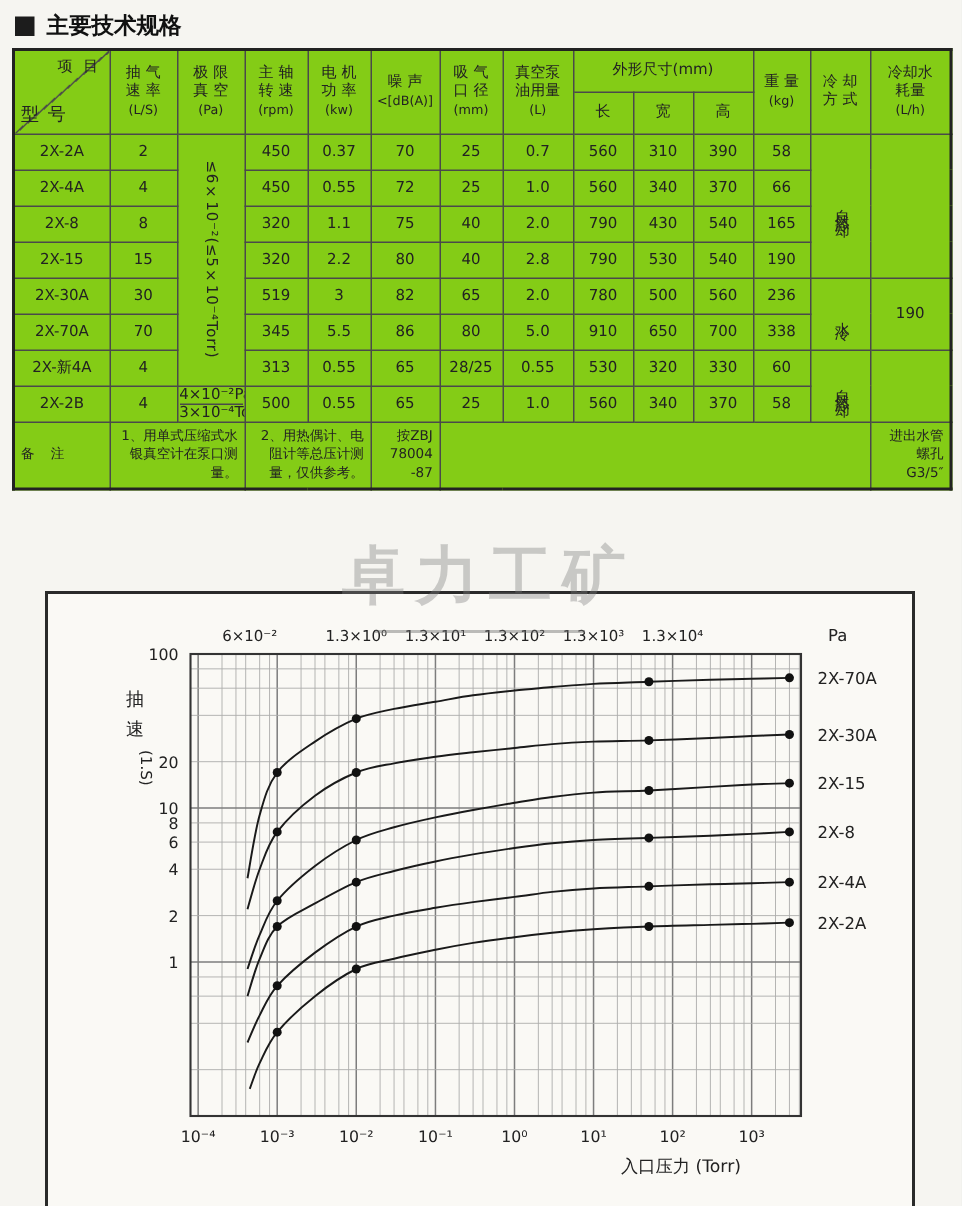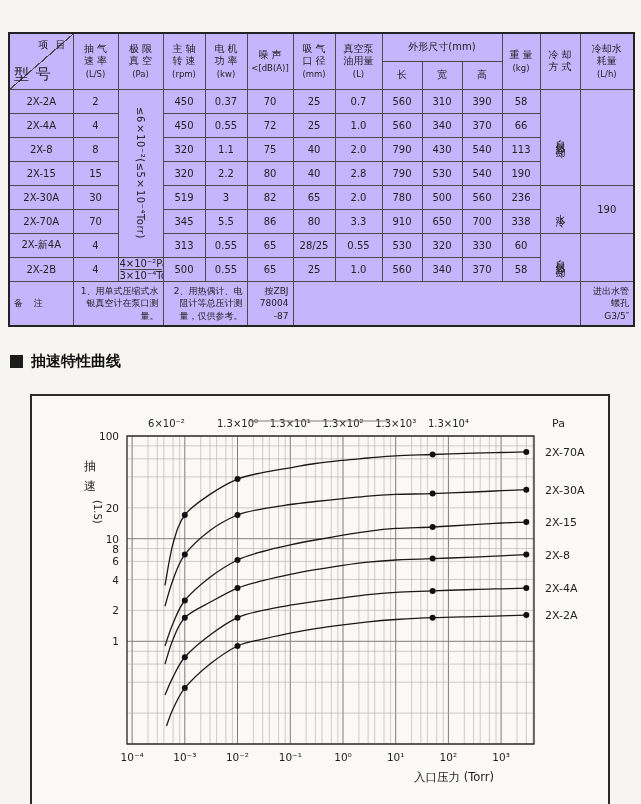--- a/index.html
+++ b/index.html
@@ -7,31 +7,31 @@
   #page { position:relative; width:641px; height:804px; background:#f6f5f1; overflow:hidden; color:#222; }
 
   .section-title { position:absolute; left:10px; display:flex; align-items:center; gap:8px;
                    font-size:15px; font-weight:bold; color:#111; }
   .sq { display:inline-block; width:13px; height:13px; background:#1c1c1c; }
   #title1 { top:8px; }
   #title2 { top:352px; }
 
   
   #spec-table { position:absolute; left:8px; top:32px; width:625px; border-collapse:collapse;
-                table-layout:fixed; background:#c4b5fd; border:2px solid #222; }
+                table-layout:fixed; background:#84cc16; border:2px solid #222; }
   #spec-table th, #spec-table td { border:1px solid #4a4a4a; text-align:center; vertical-align:middle;
                 font-size:10px; font-weight:normal; color:#222; padding:0 1px; overflow:hidden; }
   #spec-table thead th { line-height:1.25; }
   #spec-table tbody td { height:24px; }
   .hl { font-size:10px; }
   .hu { font-size:8.5px; margin-top:1px; }
   #corner-cell { position:relative; height:56px;
      background-image:linear-gradient(to bottom right, transparent 49.4%, #4a4a4a 49.4%, #4a4a4a 50.8%, transparent 50.8%); }
   #corner-cell .c-top { position:absolute; top:5px; right:5px; font-size:10px; letter-spacing:2px; }
-  #corner-cell .c-bot { position:absolute; bottom:5px; left:4px; font-size:15px; letter-spacing:1px; }
+  #corner-cell .c-bot { position:absolute; bottom:5px; left:4px; font-size:12px; letter-spacing:1px; }
   .vert { writing-mode:vertical-rl; text-orientation:mixed; }
   td.vac { font-size:8px; letter-spacing:0.5px; }
   td.cool { font-size:10px; letter-spacing:3px; }
   td.vac4b { font-size:7.5px; padding:0; }
   td.vac4b div { border-bottom:1px solid #4a4a4a; line-height:11px; }
   td.vac4b div:last-child { border-bottom:none; }
   #notes-row td { height:52px; font-size:9px; text-align:right; padding:3px 4px; line-height:1.4; }
   #notes-row td.ctr { text-align:left; letter-spacing:4px; }
 
   
@@ -43,20 +43,24 @@
   #watermark { position:absolute; left:228px; top:356px; z-index:5; font-size:42px; font-weight:bold;
                color:rgba(125,125,125,0.38); letter-spacing:7px; pointer-events:none; }
   #wm-line { position:absolute; left:250px; top:420px; width:140px; height:2px;
              background:rgba(110,110,110,0.45); z-index:5; pointer-events:none; }
 </style>
 </head>
 <body>
 
 <div id="page">
 
+  <div class="section-title" id="title1">
+    <span class="sq"></span>
+    <span>主要技术规格</span>
+  </div>
 
   <table id="spec-table">
     <colgroup>
       <col style="width:64px">
         <col style="width:45px">
         <col style="width:45px">
         <col style="width:42px">
       <col style="width:42px">
         <col style="width:46px">
         <col style="width:42px">
@@ -165,21 +169,21 @@
           <td>2X-8</td>
           <td>8</td>
           <td>320</td>
           <td>1.1</td>
           <td>75</td>
           <td>40</td>
           <td>2.0</td>
           <td>790</td>
           <td>430</td>
           <td>540</td>
-          <td>113</td>
+          <td>165</td>
         </tr>
         <tr>
           <td>2X-15</td>
           <td>15</td>
           <td>320</td>
           <td>2.2</td>
           <td>80</td>
           <td>40</td>
           <td>2.8</td>
           <td>790</td>
@@ -202,21 +206,21 @@
           <td rowspan="2" class="vert cool">水冷</td>
           <td rowspan="2">190</td>
         </tr>
         <tr>
           <td>2X-70A</td>
           <td>70</td>
           <td>345</td>
           <td>5.5</td>
           <td>86</td>
           <td>80</td>
-          <td>3.3</td>
+          <td>5.0</td>
           <td>910</td>
           <td>650</td>
           <td>700</td>
           <td>338</td>
         </tr>
         <tr>
           <td>2X-新4A</td>
           <td>4</td>
           <td>313</td>
           <td>0.55</td>
@@ -253,25 +257,22 @@
         <td class="ctr">备 注</td>
         <td colspan="2">1、用单式压缩式水银真空计在泵口测量。</td>
         <td colspan="2">2、用热偶计、电阻计等总压计测量，仅供参考。</td>
         <td>按ZBJ 78004 -87</td>
         <td colspan="7"></td>
         <td>进出水管螺孔 G3/5″</td>
       </tr>
     </tbody>
   </table>
 
-  <div class="section-title" id="title2">
-    <span class="sq"></span>
-    <span>抽速特性曲线</span>
-  </div>
-
+
+  <div id="watermark">卓力工矿</div>
   <div id="wm-line"></div>
 
   <div id="chart-box">
     <div id="chart-holder"><svg width="574" height="396" viewBox="0 0 574 396" xmlns="http://www.w3.org/2000/svg">
           <g>
             <line x1="100.1" y1="40.0" x2="100.1" y2="348.0" stroke="#7d7d7d" stroke-width="1"></line>
             <line x1="116.0" y1="40.0" x2="116.0" y2="348.0" stroke="#adadab" stroke-width="0.6"></line>
             <line x1="125.3" y1="40.0" x2="125.3" y2="348.0" stroke="#adadab" stroke-width="0.6"></line>
             <line x1="131.8" y1="40.0" x2="131.8" y2="348.0" stroke="#adadab" stroke-width="0.6"></line>
             <line x1="141.1" y1="40.0" x2="141.1" y2="348.0" stroke="#adadab" stroke-width="0.6"></line>

